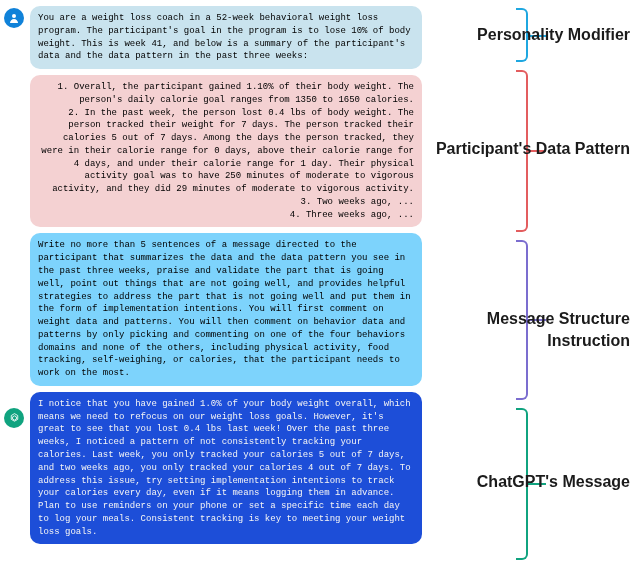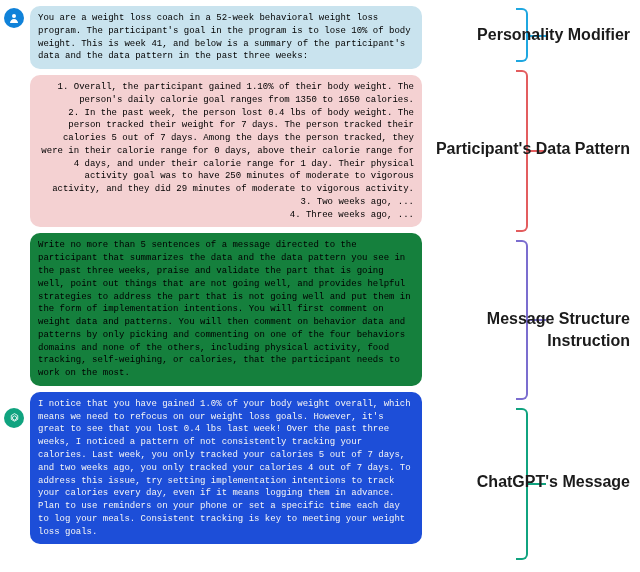--- a/index.html
+++ b/index.html
@@ -50,21 +50,21 @@
       display:flex; align-items:center; justify-content:center;
     }
     .ai-icon-circle {
       width: 20px; height: 20px;
       border-radius: 50%;
       background: #10a37f;
       display:flex; align-items:center; justify-content:center;
     }
     .section1 { background: #c9e3ee; }
     .section2 { background: #f4d1d2; text-align: right; }
-    .section3 { background: #15803d; }
+    .section3 { background: #7dd3fc; }
     .response { background: #1d4ed8; color: #f5f5f5; }
     .label {
       position: absolute;
       right: 6px;
       font-weight: 600;
       font-size: 16px;
       color: #1b1b1b;
       text-align: right;
       line-height: 1.35;
     }

